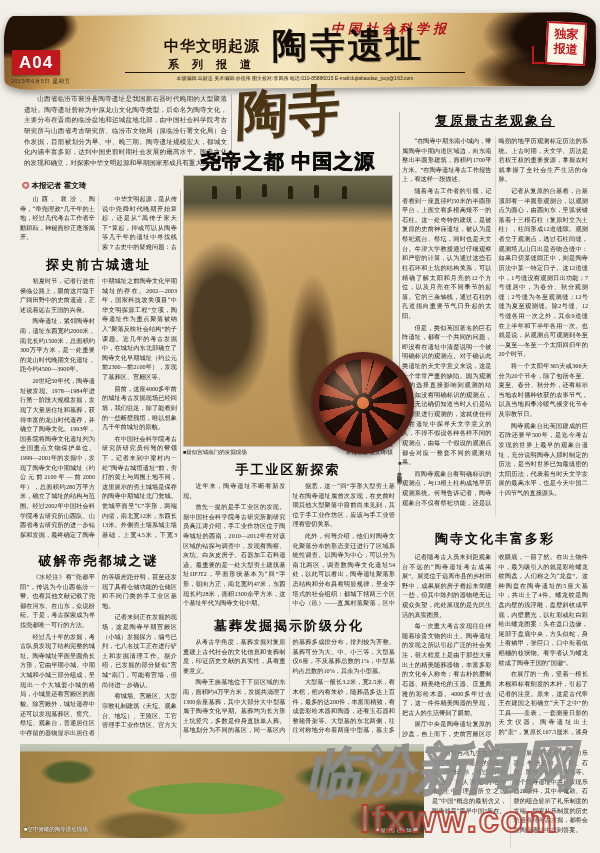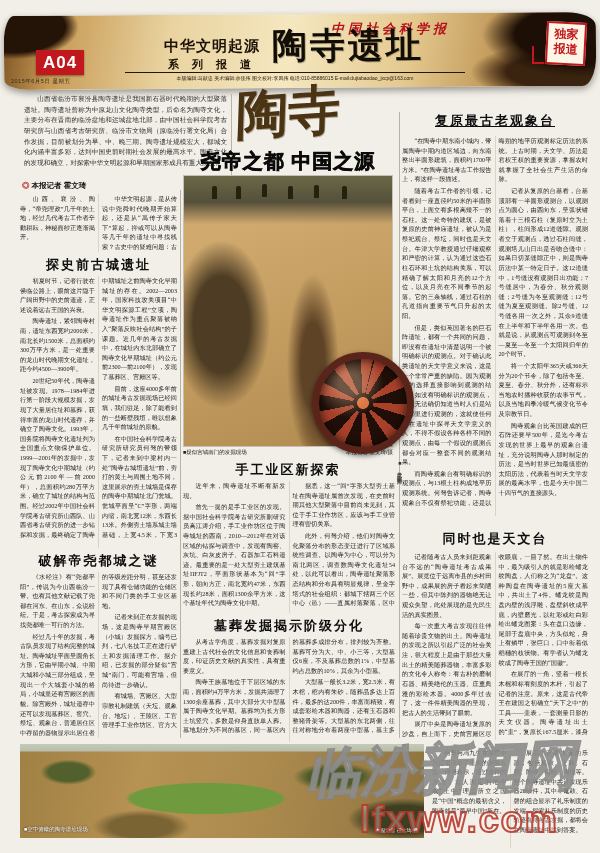--- a/index.html
+++ b/index.html
@@ -11,21 +11,21 @@
   .banner{left:4px;top:14px;width:592px;height:74px;
     background:
       radial-gradient(ellipse 90px 46px at 2% 15%, #241307 0 55%, rgba(36,19,7,0) 70%),
       radial-gradient(ellipse 150px 60px at 99% 30%, #1d0f06 0 50%, rgba(29,15,6,0) 72%),
       radial-gradient(ellipse 120px 40px at 93% 80%, #3a2410 0 40%, rgba(58,36,16,0) 70%),
       linear-gradient(99deg,#7c5222 0%,#c79a55 9%,#e9d3a0 28%,#f5e7c0 48%,#e4c98f 68%,#b98d4d 86%,#54371a 100%);
     border-radius:10px 30px 14px 26px / 26px 14px 30px 10px;
     box-shadow:0 3px 7px rgba(0,0,0,.38);transform:rotate(-.4deg);}
   .pagenum{left:12px;top:50px;width:48px;height:25px;background:#c0181d;color:#fff;
     font:bold 17px/25px "Liberation Sans",sans-serif;text-align:center;letter-spacing:1px;
-    box-shadow:0 1px 2px rgba(0,0,0,.4);margin-left:24px;}
+    box-shadow:0 1px 2px rgba(0,0,0,.4);}
   .dateline{left:11px;top:78px;font:5.5px "Liberation Sans",sans-serif;color:#3a2e1c;letter-spacing:.5px;}
   .papername{left:150px;top:20px;width:300px;text-align:right;color:#b5121a;
     font:bold italic 13px "Liberation Serif",serif;letter-spacing:4px;}
   .series{left:152px;top:37px;width:120px;text-align:center;color:#1d1206;
     font-family:"Liberation Sans",sans-serif;font-weight:bold;}
   .series .l1{font-size:15px;letter-spacing:1px;}
   .series .l2{font-size:11px;letter-spacing:5px;margin-top:1px;}
   .bigtitle{left:272px;top:28px;width:200px;color:#120d04;
     font:bold 35px/1 "Liberation Serif",serif;letter-spacing:3px;
     text-shadow:1px 1px 0 rgba(0,0,0,.25);transform:rotate(-.5deg);}
@@ -191,21 +191,21 @@
 <div class="abs sechead" style="left:402px;top:112px;width:186px;text-decoration:underline;">复原最古老观象台</div>
 <div class="abs txt" style="left:402px;top:136px;width:186px;height:380px;">
     <p>“在陶寺中期东南小城内，带属陶寺中期内道区域边，向东南整出半圆形建筑，面积约1700平方米。”在陶寺遗址考古工作报告上，有这样一段描述。</p>
     <p>随着考古工作者的引领，记者看到一座直径约50米的半圆形平台，上面立有多根高矮不一的石柱。这一处奇特的建筑，是被复原的史前神庙遗址，被认为是祭祀观台、祭坛，同时也是天文台。牛津大学教授通过仔细观察和严密的计算，认为通过这些石柱石环和土坑的结构关系，可以精确了解太阳和月亮的12个方位，以及月亮在不同季节的起落。它的三条轴线，通过石柱的孔道指向重要节气日升起的太阳。</p>
     <p>但是，类似英国著名的巨石阵遗址，都有一个共同的问题，即没有在遗址中清楚说明一个被明确标识的观测点。对于确认此类遗址的天文学意义来说，这是一个非常严重的缺陷。因为观测点的选择直接影响到观测的结果，如没有明确标识的观测点，今人无法确切知道当时人们是站在哪里进行观测的，这就使任何想在遗址中探寻天文学意义的人，不得不假设各种各样不同的观测点，由每一个假设的观测点都会对应一整套不同的观测结果。</p>
     <p>而陶寺观象台有明确标识的观测点，与13根土柱构成地平历观测系统。何驽告诉记者，陶寺观象台不仅有祭祀功能，还是以晦朔的地平历观测标定历法的系统。上古时期，天文学、历法是君权王权的重要资源，掌握农时就掌握了全社会生产生活的命脉。</p>
     <p>记者从复原的台基看，台基顶部有一半圆形观测台，以观测点为圆心，由西向东，呈弧状错落着十三根石柱（复原时立为土柱），柱间形成12道缝隙。观测者立于观测点，透过石柱间缝，观测塔儿山日出是否吻合缝中：如果日切某缝隙正中，则是陶寺历法中某一特定日子。这12道缝中，1号缝没有观测日出功能；7号缝居中，为春分、秋分观测缝；2号缝为冬至观测缝；12号缝为夏至观测缝。除2号缝、12号缝各用一次之外，其余9道缝在上半年和下半年各用一次。也就是说，从观测点可观测到冬至—夏至—冬至一个太阳回归年的20个时节。</p>
     <p>将一个太阳年365天或366天分为20个节令，除了包括冬至、夏至、春分、秋分外，还有标示当地农时播种收获的农事节气，以及当地四季冷暖气候变化节令及宗教节日。</p>
     <p>陶寺观象台比英国建成的巨石阵还要早500年，是迄今考古发现的世界上最早的观象台遗址，充分说明陶寺人那时制定的历法，是当时世界已知最缜密的太阳历法，代表着当时天文学发展的最高水平，也是今天中国二十四节气的直接源头。</p>
   </div>
-<div class="abs sechead" style="left:402px;top:530px;width:186px;">同时也是天文台</div>
+<div class="abs sechead" style="left:402px;top:530px;width:186px;">陶寺文化丰富多彩</div>
 <div class="abs txt" style="left:402px;top:552px;width:186px;height:188px;">
     <p>记者随考古人员来到距观象台不远的“陶寺遗址考古成果展”。展览位于远离市县的乡村田野中，成果展的房子看起来简陋一些，但其中陈列的器物绝无让观众失望，此处展现的是先民生活的真实图景。</p>
     <p>每一次重大考古发现往往伴随着珍贵文物的出土。陶寺遗址的发现之所以引起广泛的社会关注，很大程度上是由于那些大量出土的精美随葬器物，丰富多彩的文化令人称奇：有古朴的磨制石器、精美绝伦的玉器、庄重典雅的彩绘木器。4000多年过去了，这一件件精美陶器的呈现，把古人的生活带到了眼前。</p>
     <p>展厅中央是陶寺遗址复原的沙盘，自上而下，史前宫殿区尽收眼底，一目了然。在出土物件中，最为吸引人的就是彩绘蟠龙纹陶盘，人们称之为“龙盘”。这种陶盘在陶寺遗址的5座大墓中，共出土了4件。蟠龙纹是陶盘内壁的浅浮雕，盘壁斜收成平底，内壁磨光，以红彩或红白彩绘出蟠龙图案：头在盘口边缘，尾部于盘底中央，方头似蛇，身上有鳞甲，张巨口，口中衔着似稻穗的枝状物。有学者认为蟠龙纹成了陶寺王国的“国徽”。</p>
     <p>在展厅的一角，竖着一根长木棍和标有刻度的木杆，引起了记者的注意。原来，这是古代帝王在建国之初确立“天下之中”的工具——圭表，一套测量日影的天文仪器。陶寺遗址出土的“圭”，复原长167.5厘米，漆身带有红绿黑相间的色段刻度，第1—11号色段刻度约40厘米，合当时1.6尺，这是《周髀算经》所载的“地中”夏至晷影标准。测量时，把高“8尺之表”（相当于200厘米）的木杆垂直立于地面，将有刻度的“圭”平置与“表”垂直，这样就可以测定“表”影长度了。2009年6月21日（夏至日），何驽与中国科学院自然科学史研究所和中国国家天文台的专家们用这套工具，在陶寺遗址测定夏至日影长度，按当时的尺度衡量计算为1.69尺，表明陶寺很可能就是文献记载的“地中”，夏至晷影1.6尺。</p>
   </div>
 <div class="abs txt" style="left:432px;top:748px;width:156px;height:100px;">
     <p>何驽与冯九生在展厅中为记者演示了圭表的测量方法。何驽表示，通过这样的方法，古人测定的地中或“土中”理念所立之国是“中国”概念的最初含义，陶寺就是“最早中国”所在。</p>
     <p>展品中还有大量的乐器，包括鼍鼓、土鼓、石磬、陶铃、铜铃、陶埙等。整个陶寺遗址中共计发现乐器20余件，其中，鼍鼓、石磬的组合显示了礼乐制度的发端，探索礼乐制度的历史轨迹有待考古发掘，都将会在陶寺遗址中找到答案。</p>
   </div>

